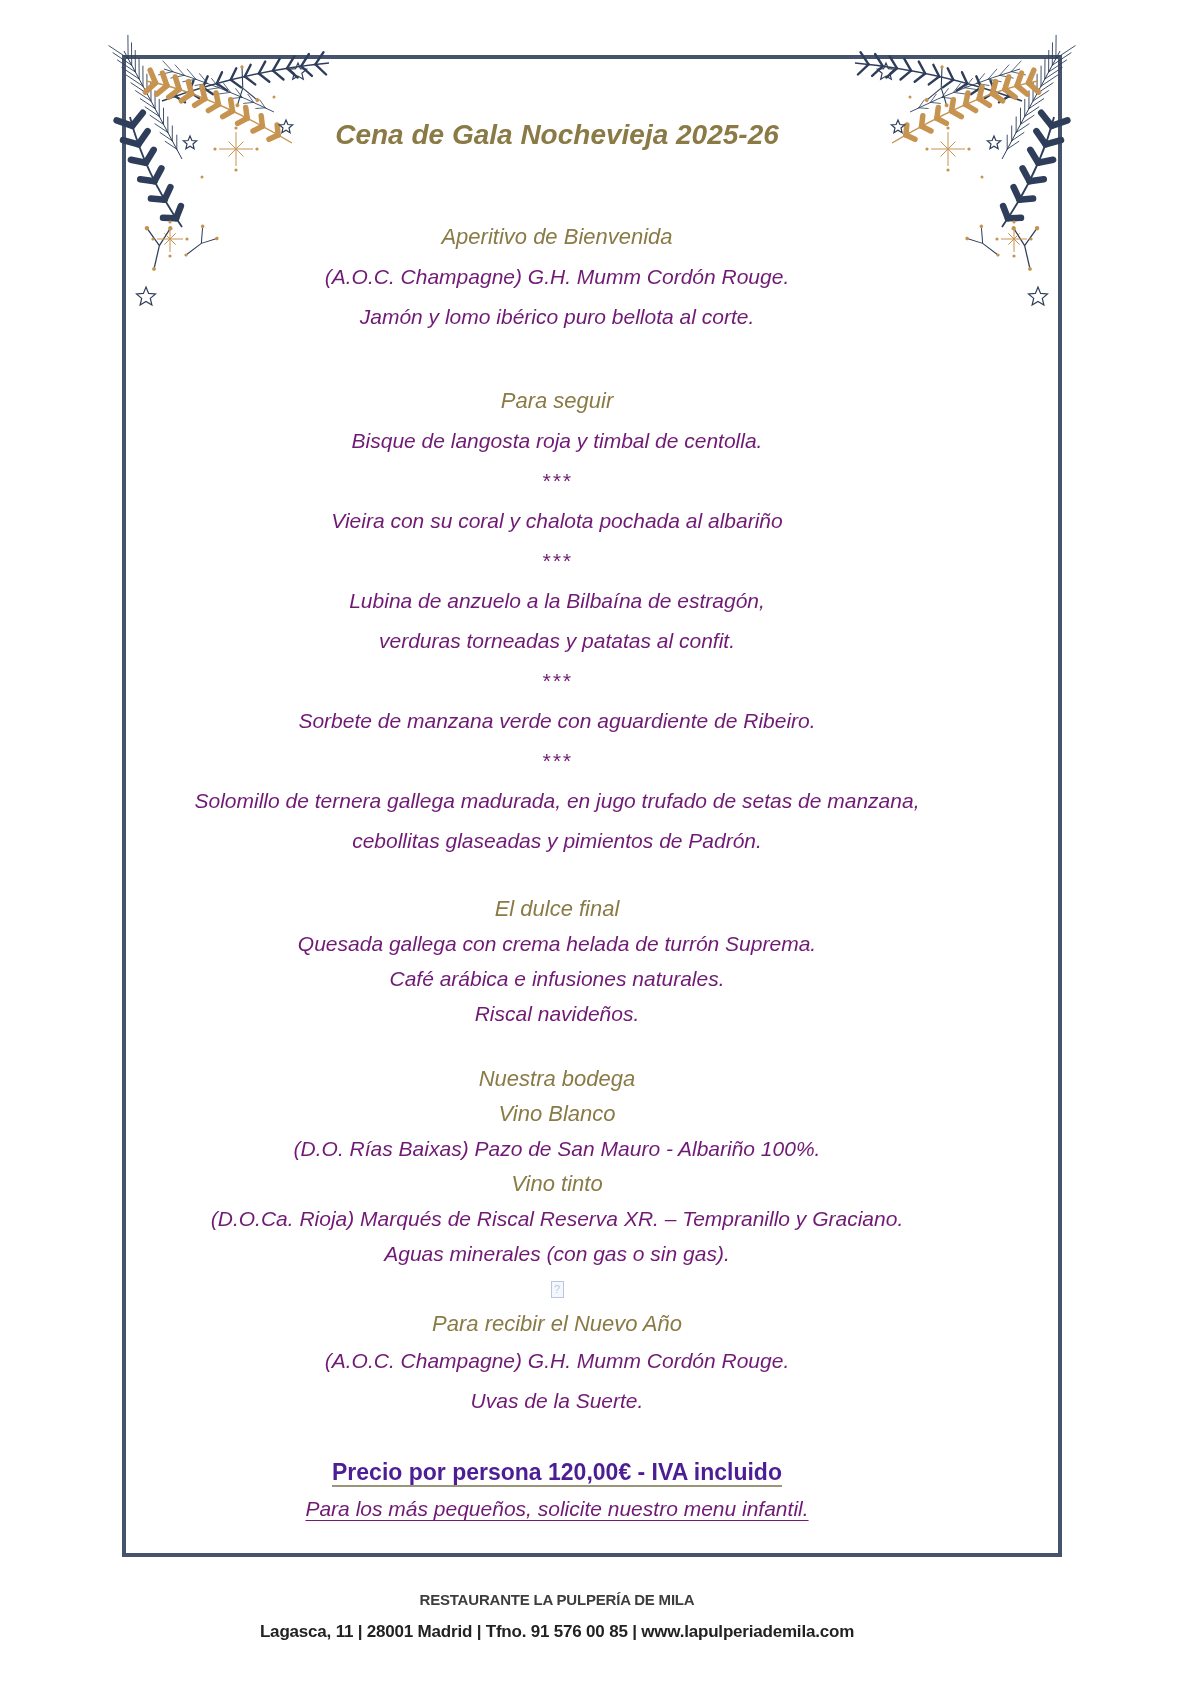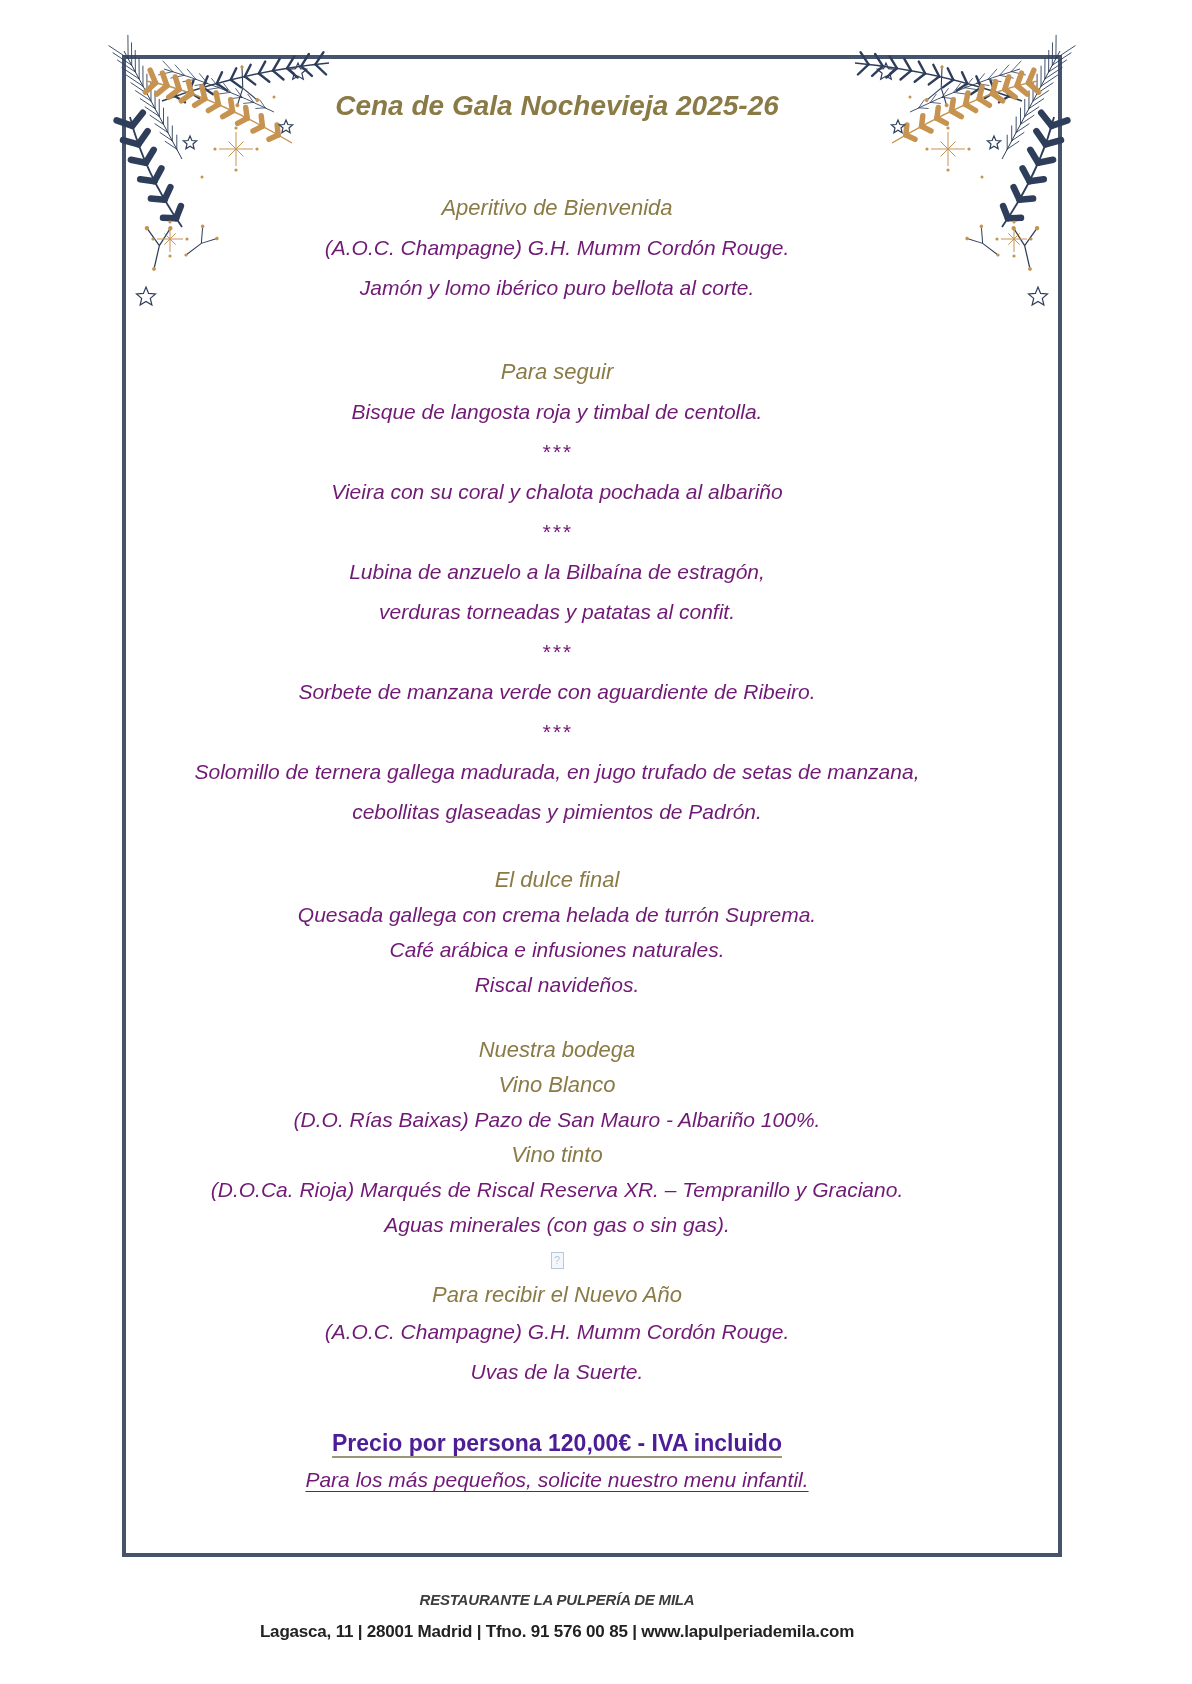--- a/index.html
+++ b/index.html
@@ -9,21 +9,21 @@
     position:relative; overflow:hidden;
   }
   .frame {
     position:absolute; left:122px; top:55px; width:940px; height:1502px;
     border:4px solid #46536d; box-sizing:border-box; background:#ffffff;
   }
   .ornament { position:absolute; width:360px; height:300px; overflow:visible; pointer-events:none; }
   .ornament.left  { left:-2px; top:-2px; }
   .ornament.right { right:-2px; top:-2px; transform:scaleX(-1); }
   .content {
-    position:relative; padding:27px 70px 0 0; text-align:center;
+    position:relative; padding:56px 70px 0 0; text-align:center;
   }
   .title {
     margin:0 0 62px 0; font-size:28px; line-height:40px;
     font-weight:bold; font-style:italic; color:#8a7a46;
   }
   .block { white-space:pre-wrap; }
   .heading, .subheading {
     color:#8a7a46; font-weight:normal; font-style:italic; font-size:22px;
   }
   .heading    { line-height:40px; }
@@ -49,21 +49,21 @@
     text-decoration-color:#9b9579; text-underline-offset:5px;
   }
   .note {
     line-height:32px; text-decoration:underline; text-decoration-thickness:1.2px;
     text-underline-offset:4px;
   }
   .footer {
     position:absolute; left:126px; top:1588px; width:862px; text-align:center;
     color:#2f2f2f; letter-spacing:-0.2px;
   }
-  .footer-line1 { font-size:15px; font-weight:bold; line-height:24px; color:#3d3d3d;font-style:italic; }
+  .footer-line1 { font-size:15px; font-weight:bold; line-height:24px; color:#3d3d3d; }
   .footer-line2 { font-size:17px; font-weight:bold; line-height:24px; margin-top:8px; color:#222222; }
 </style>
 </head>
 <body>
 
 <div class="page">
   <div class="frame">
     <svg class="ornament left" id="orn-left" viewBox="0 0 360 300">
         <path d="M0,-6 Q25,40 58,102" fill="none" stroke="#2e3e5a" stroke-width="1"></path>
         <line x1="4.1" y1="1.5" x2="-15.2" y2="-11.3" stroke="#2e3e5a" stroke-width="0.9" stroke-linecap="round"></line>

